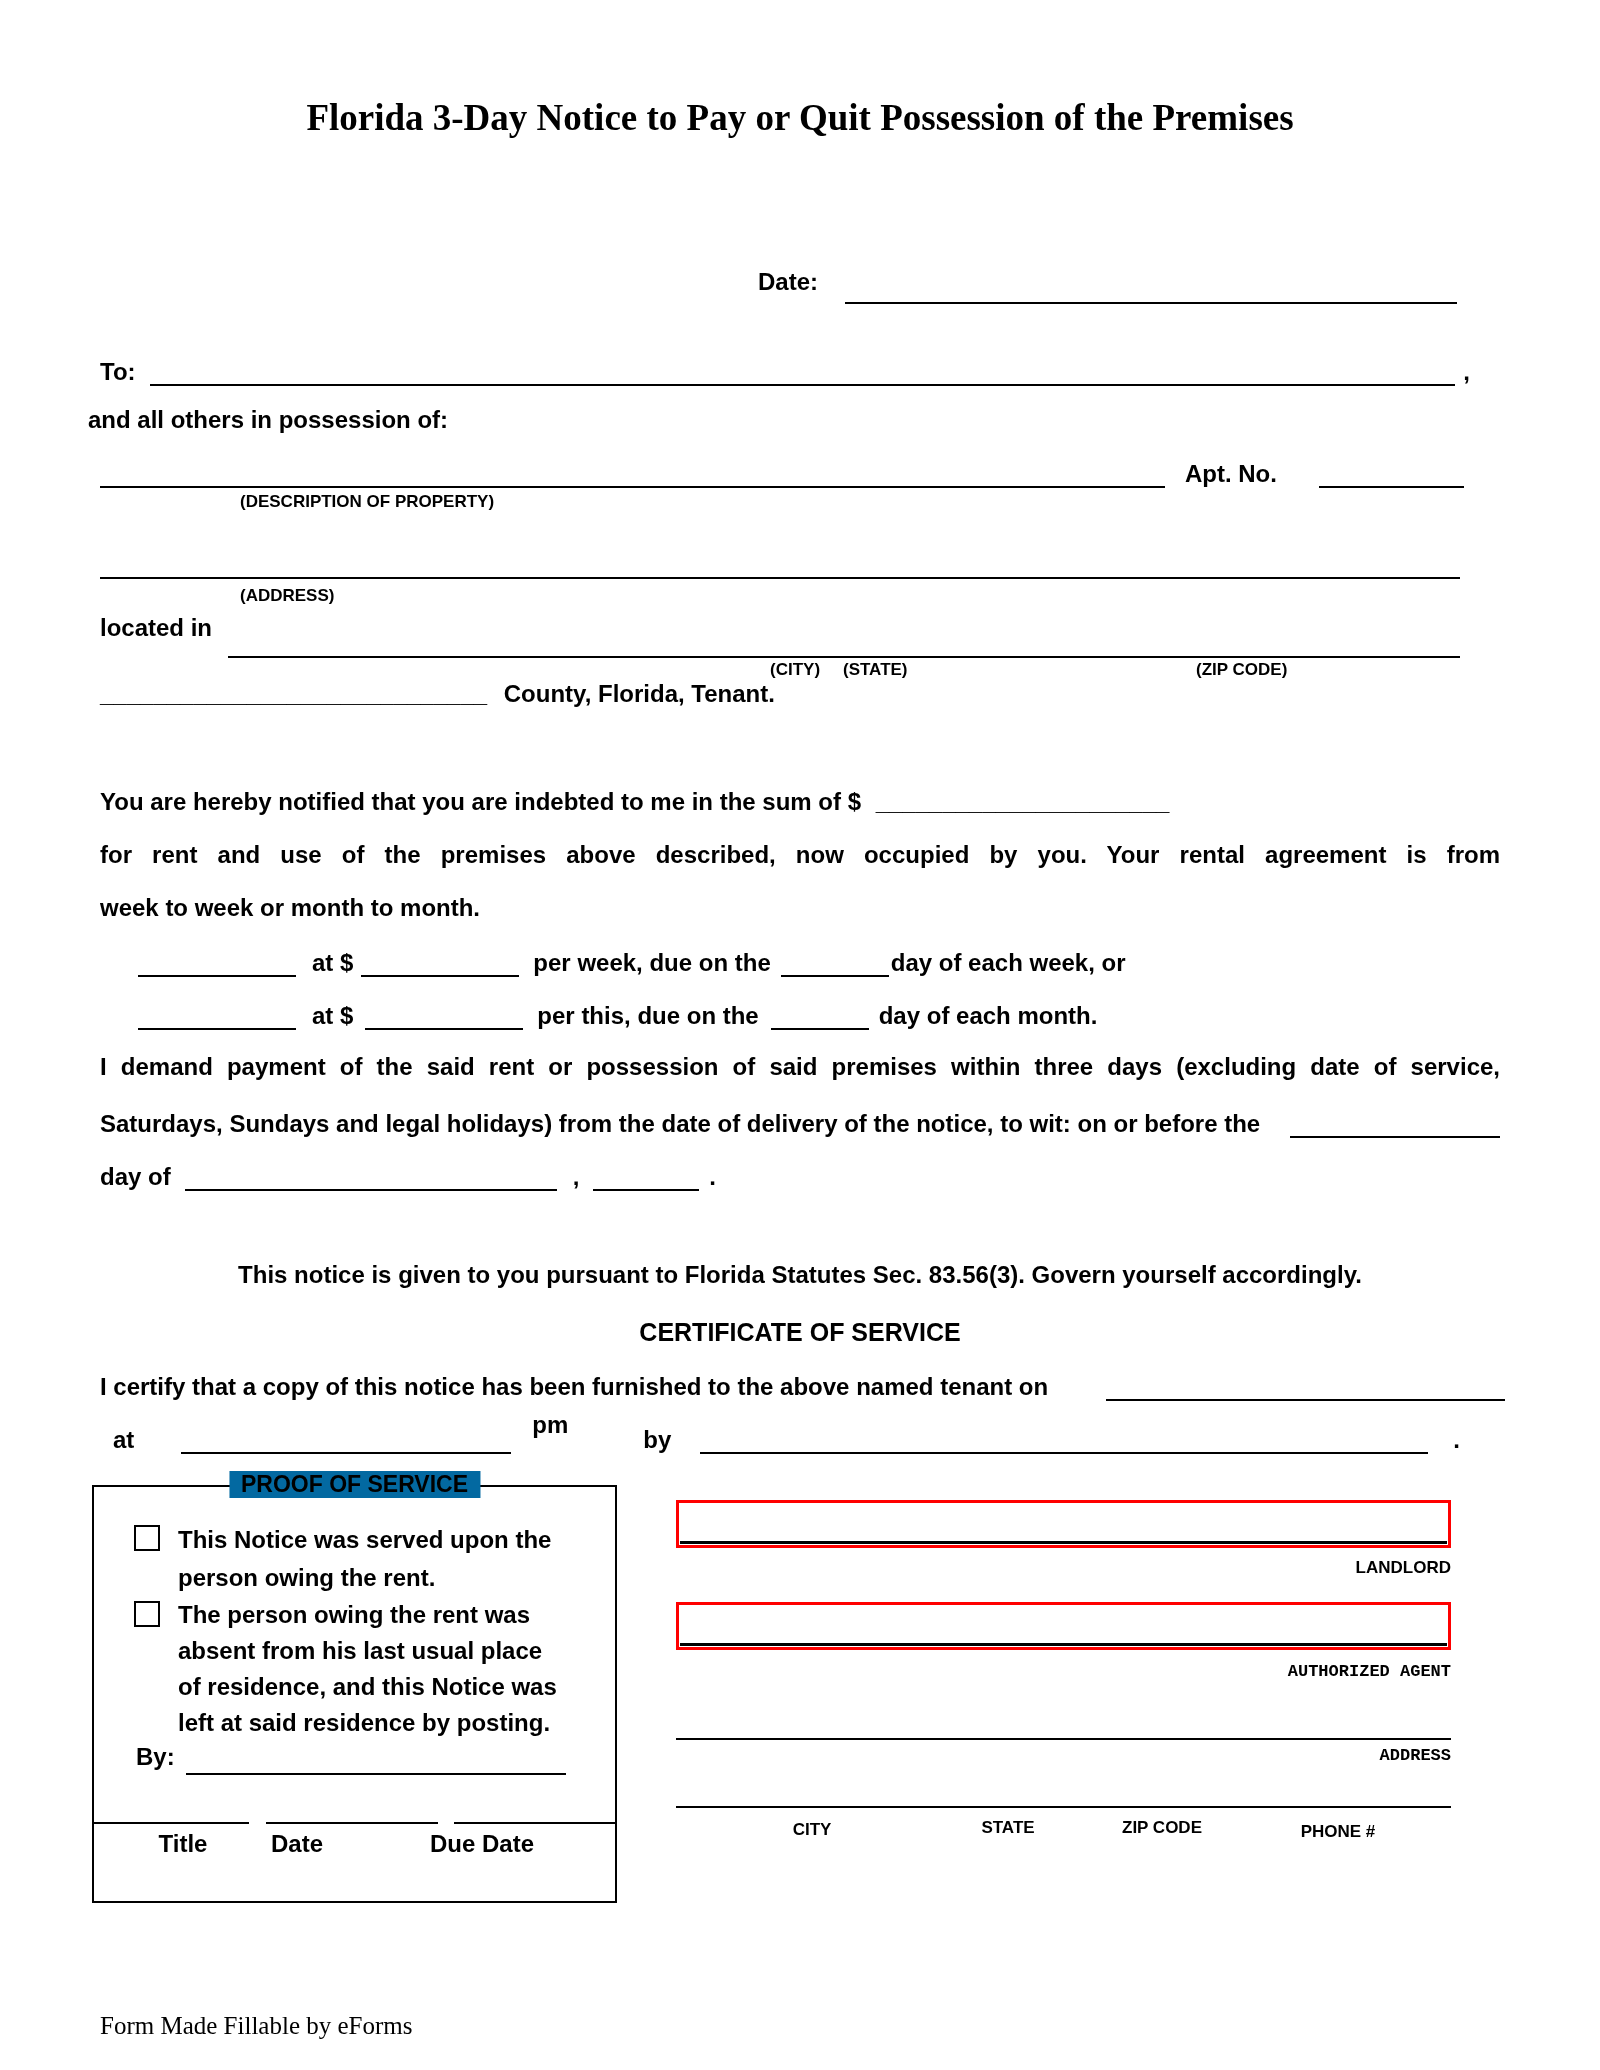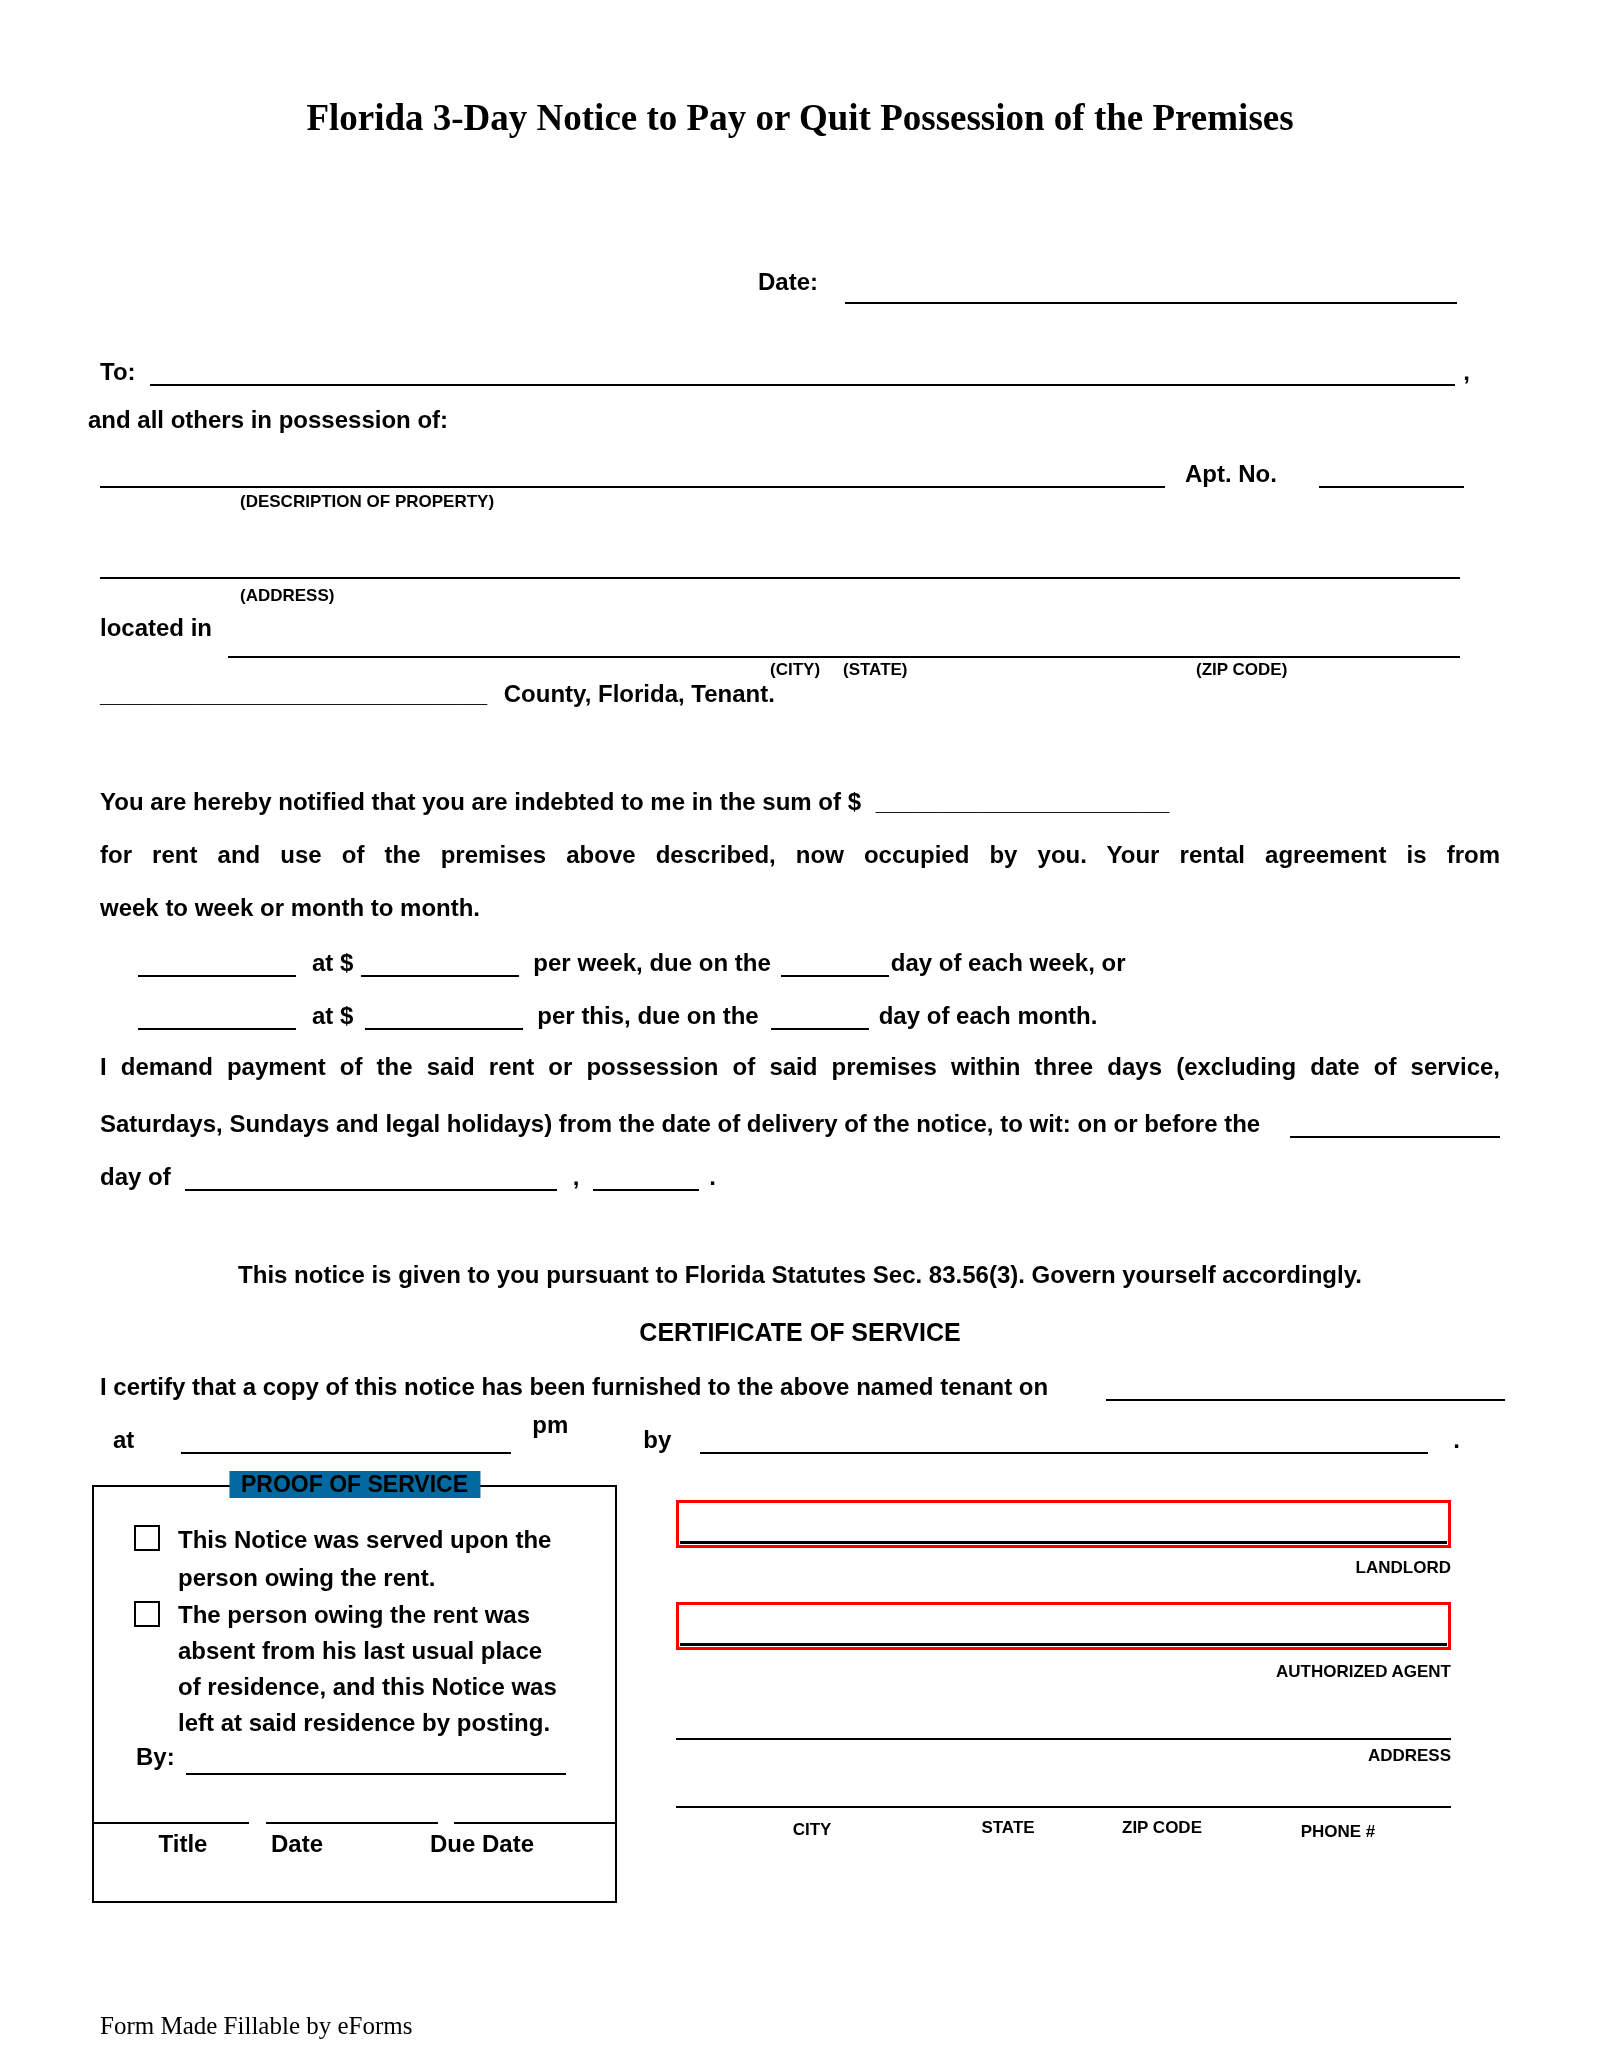--- a/index.html
+++ b/index.html
@@ -179,24 +179,24 @@
 
   <div class="abs sigcol">
     <div class="sigbox" style="top:30px;">
       <div class="ink-line"></div>
     </div>
     <div class="sig-label" style="top:88px;">LANDLORD</div>
 
     <div class="sigbox" style="top:132px;">
       <div class="ink-line"></div>
     </div>
-    <div class="sig-label" style="top:192px;">AUTHORIZED AGENT</div>
+    <div class="sig-label" style="top:192px;font-family:Liberation Mono, monospace;">AUTHORIZED AGENT</div>
 
     <div class="sig-line" style="top:268px;"></div>
-    <div class="sig-label" style="top:276px;">ADDRESS</div>
+    <div class="sig-label" style="top:276px;font-family:Liberation Mono, monospace;">ADDRESS</div>
 
     <div class="sig-line" style="top:336px;"></div>
     <span class="csz" style="left:136px;top:350px;">CITY</span>
     <span class="csz" style="left:332px;top:348px;">STATE</span>
     <span class="csz" style="left:486px;top:348px;">ZIP CODE</span>
     <span class="csz" style="left:662px;top:352px;">PHONE #</span>
   </div>
 
   <div class="abs footer">Form Made Fillable by eForms</div>
 

